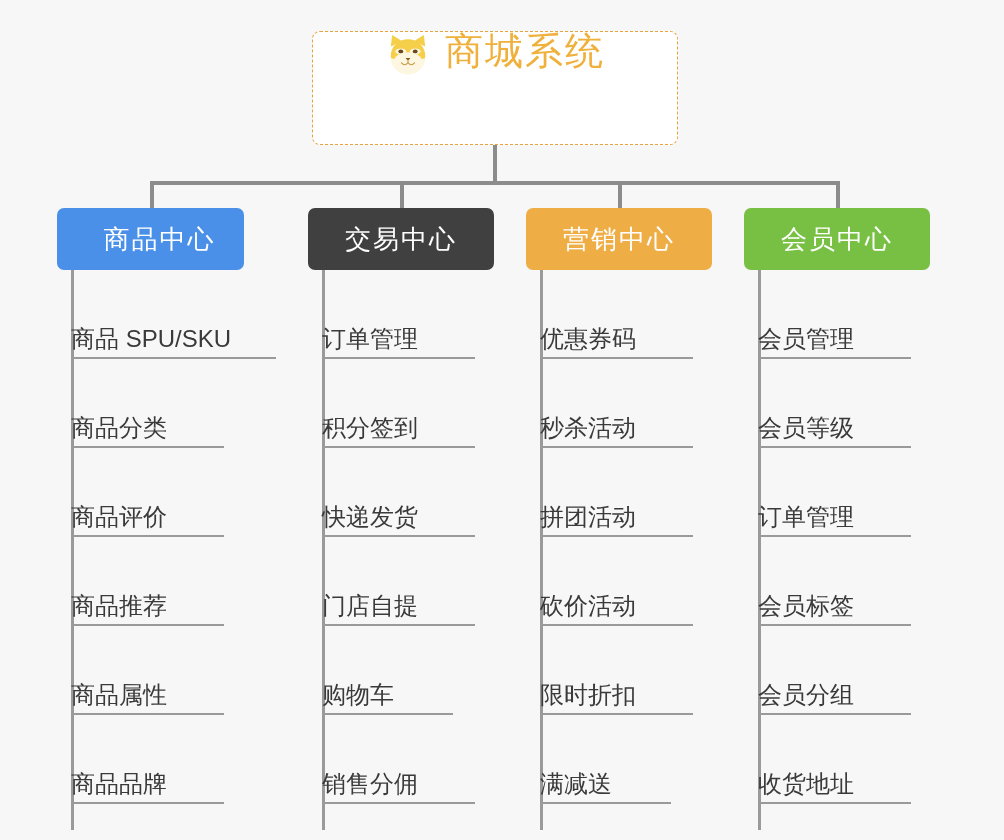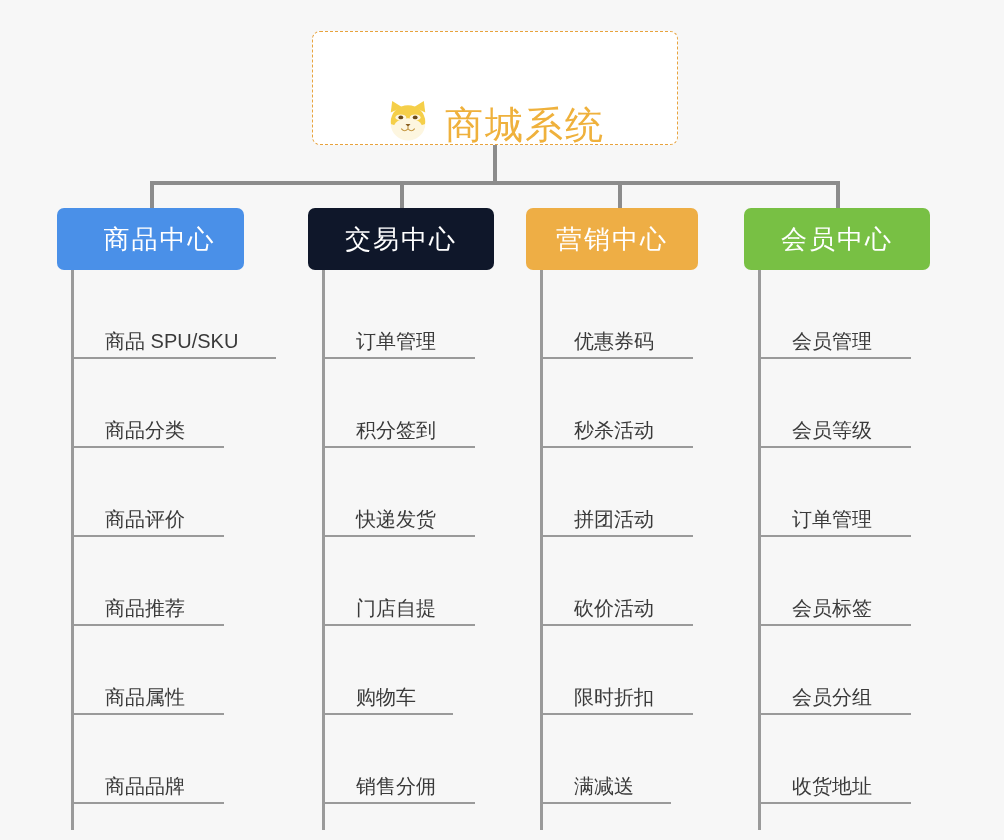--- a/index.html
+++ b/index.html
@@ -24,21 +24,21 @@
     position: absolute;
     left: 312px;
     top: 31px;
     width: 366px;
     height: 114px;
     background: #ffffff;
     border: 1px dashed #e8a33d;
     border-radius: 8px;
     box-sizing: border-box;
     display: flex;
-    align-items: flex-end;
+    align-items: flex-start;
     justify-content: center;
     gap: 14px;
   }
   .root-title {
     font-size: 38px;
     color: #efb13c;
     letter-spacing: 2px;
     line-height: 1;
     white-space: nowrap;
   }
@@ -84,22 +84,22 @@
     border-radius: 7px;
     display: flex;
     align-items: center;
     justify-content: center;
     color: #ffffff;
     font-size: 26px;
     letter-spacing: 2px;
     box-sizing: border-box;
   }
   .cat-1 { left: 57px;  width: 187px; background: #4a90e8; padding-left: 18px; }
-  .cat-2 { left: 308px; width: 186px; background: #0f172a; }
-  .cat-3 { left: 526px; width: 172px; background: #eeae45; }
+  .cat-2 { left: 308px; width: 186px; background: #404040; }
+  .cat-3 { left: 526px; width: 186px; background: #eeae45; }
   .cat-4 { left: 744px; width: 186px; background: #78c044; font-family: Liberation Mono, monospace; }
 
   
   .col {
     position: absolute;
     top: 270px;
     width: 220px;
     height: 560px;
   }
   .col-1 { left: 71px; }
@@ -118,24 +118,23 @@
   }
 
   .leaf {
     position: relative;
     height: 89px;
     box-sizing: border-box;
     display: flex;
     align-items: flex-end;
   }
   .leaf-label {
-    font-size: 20px;
+    font-size: 24px;
     color: #3a3a3a;
     white-space: nowrap;
-    padding-left: 34px;
     padding-bottom: 8px;
     line-height: 1;
   }
   .leaf-rule {
     position: absolute;
     left: 0;
     bottom: 0;
     height: 2px;
     background: #9a9a9a;
   }

